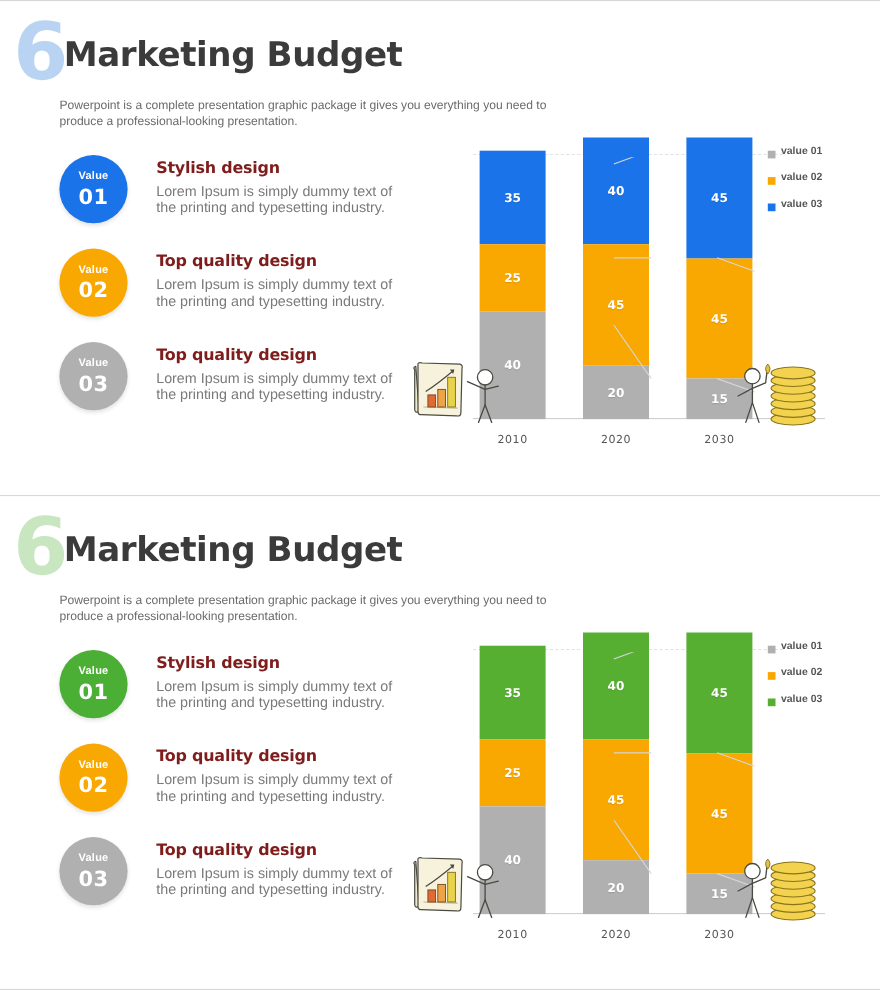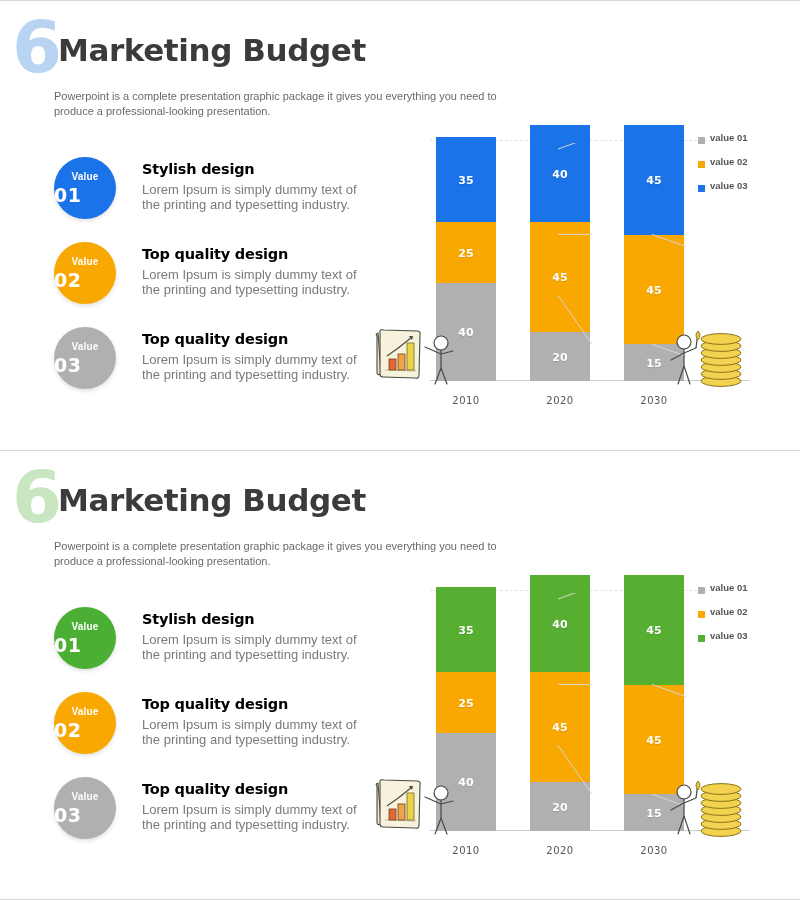--- a/index.html
+++ b/index.html
@@ -11,30 +11,30 @@
 
   
   .big-num{position:absolute;left:12px;top:10px;font-size:72px;line-height:72px;font-weight:bold;
            font-family:"DejaVu Sans",sans-serif;letter-spacing:-2px;user-select:none;}
   .title{position:absolute;left:58px;top:30px;font-size:31px;line-height:38px;font-weight:bold;
          color:#3b3b3b;letter-spacing:-0.4px;font-family:"DejaVu Sans",sans-serif;}
   .subtitle{position:absolute;left:54px;top:88px;width:470px;font-size:11px;line-height:15px;
             color:#6a6a6a;font-family:"Liberation Sans",sans-serif;}
 
   
-  .rows{position:absolute;left:54px;top:156px;width:330px;}
+  .rows{position:absolute;left:54px;top:140px;width:330px;}
   .row{position:relative;height:85px;}
   .circle{position:absolute;left:0;top:0;width:62px;height:62px;border-radius:50%;
           box-shadow:0 2px 4px rgba(0,0,0,.12);}
   .circle .c-top{position:absolute;top:14px;left:0;right:0;text-align:center;color:#fff;
                  font-size:10px;font-weight:bold;letter-spacing:.2px;}
-  .circle .c-num{position:absolute;top:27px;left:0;right:0;color:#fff;
+  .circle .c-num{position:absolute;top:27px;left:0;right:0;text-align:center;color:#fff;
                  font-size:19px;font-weight:bold;letter-spacing:.5px;
                  font-family:"DejaVu Sans",sans-serif;}
-  .r-head{position:absolute;left:88px;top:4px;font-size:14.5px;font-weight:bold;color:#000000;
+  .r-head{position:absolute;left:88px;top:4px;font-size:14.5px;font-weight:bold;color:#7f1d1d;
           letter-spacing:-0.2px;font-family:"DejaVu Sans",sans-serif;}
   .r-body{position:absolute;left:88px;top:26px;width:235px;font-size:13px;line-height:14.5px;
           color:#7a7a7a;}
 
   
   .chart{position:absolute;left:368px;top:130px;width:420px;height:280px;}
   .plot{position:absolute;left:62px;top:6px;width:320px;height:250px;}
   .plot .frame-top{position:absolute;left:0;top:3px;width:282px;height:0;
                    border-top:1px dashed #e2e2e2;}
   .plot .axis{position:absolute;left:0;bottom:6px;width:320px;height:0;border-top:1px solid #cfcfcf;}

